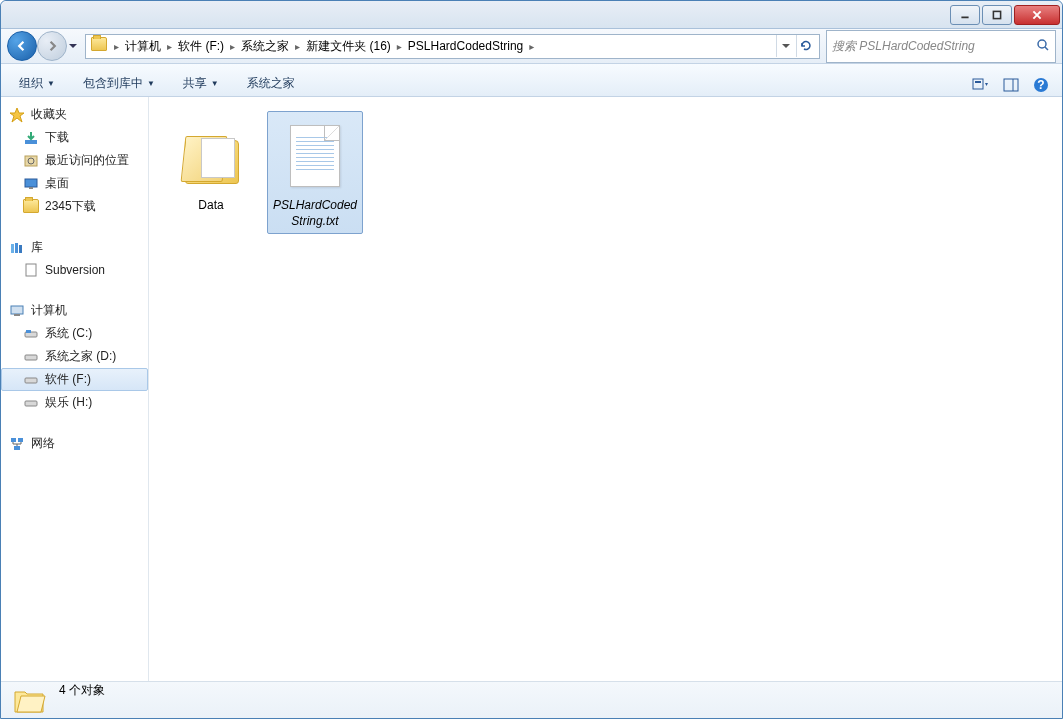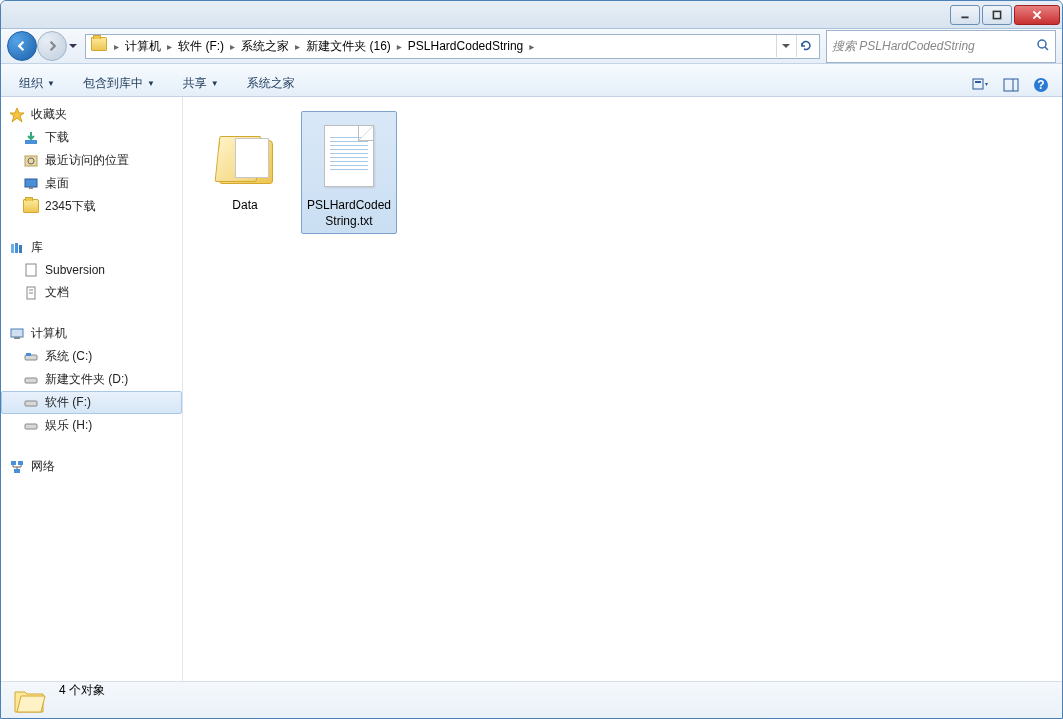--- a/index.html
+++ b/index.html
@@ -22,29 +22,29 @@
 .addr-end { margin-left:auto; display:flex; align-items:center; gap:2px; padding-right:3px;}
 .addr-ico { width:18px; height:22px; display:flex; align-items:center; justify-content:center; cursor:pointer; border-left:1px solid #d0dae5;}
 .search { width: 230px; height: 33px; background: #fff; border: 1px solid #9fb4ca; display:flex; align-items:center; padding: 0 5px; color:#888; font-style:italic;}
 .search-ico { margin-left:auto; cursor:pointer;}
 .toolbar { height: 33px; background: linear-gradient(#f7fbff,#e4eef8); border-bottom:1px solid #c3d3e5; display:flex; align-items:flex-end; padding: 0 10px; gap:12px;}
 .tbtn { padding: 4px 8px; display:flex; align-items:center; gap:4px; color:#1e395b; cursor:pointer; border-radius:3px;}
 .tbtn .dd { font-size:8px; color:#1e395b;}
 .toolbar-right { margin-left:auto; display:flex; align-items:center; gap:8px;}
 .tico { width:22px; height:22px; display:flex; align-items:center; justify-content:center; cursor:pointer;}
 .body { display:flex; height: 584px; }
-.sidebar { width: 182px; border-right:1px solid #e0e7ee; overflow-y:auto; padding: 6px 0; background:#fff;}
+.sidebar { width: 148px; border-right:1px solid #e0e7ee; overflow-y:auto; padding: 6px 0; background:#fff;}
 .sgrp { margin-bottom: 18px; }
 .sitem { display:flex; align-items:center; padding: 3px 8px 3px 22px; gap:6px; cursor:pointer; color:#222;}
 .sitem.hdr { padding-left: 8px; font-weight:normal;}
 .sitem.sel { background: linear-gradient(#e8f1fb,#d6e6f7); border:1px solid #a9c8e8; border-radius:2px; padding:2px 7px 2px 21px;}
 .sitem .ico { width:16px; height:16px; flex-shrink:0;}
 .content { flex:1; padding: 14px 0 0 14px; display:flex; flex-wrap:wrap; align-content:flex-start; gap: 4px 8px; background:#fff;}
 .item { width: 96px; display:flex; flex-direction:column; align-items:center; padding:4px; cursor:pointer; border:1px solid transparent; border-radius:2px;}
-.item.sel { background: linear-gradient(rgba(180,210,240,0.5),rgba(150,190,230,0.5)); border-color:#7da2ce;}
+.item.sel { background: linear-gradient(rgba(180,210,240,0.5),rgba(150,190,230,0.5)); border-color:#7da2ce;font-style:italic;}
 .item .iwrap { width:80px; height:80px; display:flex; align-items:center; justify-content:center;}
 .item .lbl { text-align:center; word-wrap:break-word; max-width:92px; line-height:1.3; margin-top:2px;}
 .status { height: 38px; border-top:1px solid #d6e0ea; background: linear-gradient(#f4f8fc,#eaf1f8); display:flex; align-items:flex-start; padding: 0 10px; gap:12px;}
 .status .fico { width:36px; height:36px;}
 .folder-big { position:relative; width:64px; height:56px;}
 .folder-big::before { content:''; position:absolute; left:6px; bottom:0; width:52px; height:42px; background: linear-gradient(135deg,#fde89a,#edc653); border-radius: 2px 4px 3px 3px; border:1px solid #d4a82f;}
 .folder-big::after { content:''; position:absolute; left:4px; bottom:2px; width:40px; height:44px; background: linear-gradient(135deg,#fff2c4,#f2d37a); border-radius: 2px; transform: skewX(-6deg); border:1px solid #d4a82f;}
 .folder-inner { position:absolute; right:8px; bottom:6px; width:34px; height:40px; background:#fff; border:1px solid #c8c8c8; z-index:1;}
 .file-big { width:50px; height:62px; background:#fff; border:1px solid #bebebe; position:relative; box-shadow: 1px 1px 2px rgba(0,0,0,0.1);}
 .file-big::before { content:''; position:absolute; top:0; right:0; width:14px; height:14px; background: linear-gradient(135deg, transparent 48%, #ddd 50%, #fff 52%); border-left:1px solid #bebebe; border-bottom:1px solid #bebebe;}
@@ -217,49 +217,41 @@
               <rect x="10" y="5" width="3" height="8" fill="#3a7ac0"></rect>
             </svg></span>
           <span>库</span>
         </div>
       <div class="sitem">
           <span class="ico"><svg viewBox="0 0 16 16">
               <rect x="3" y="2" width="10" height="12" fill="#fff" stroke="#888"></rect>
             </svg></span>
           <span>Subversion</span>
         </div>
-      <div class="sitem">
-          <span class="ico"><svg viewBox="0 0 16 16">
-              <rect x="4" y="2" width="8" height="12" fill="#fff" stroke="#888"></rect>
-              <line x1="6" y1="5" x2="10" y2="5" stroke="#888"></line>
-              <line x1="6" y1="8" x2="10" y2="8" stroke="#888"></line>
-            </svg></span>
-          <span>文档</span>
-        </div>
     </div>
     <div class="sgrp">
       <div class="sitem hdr">
           <span class="ico"><svg viewBox="0 0 16 16">
               <rect x="2" y="3" width="12" height="8" fill="#d0e0f0" stroke="#4a80b5"></rect>
               <rect x="5" y="11" width="6" height="2" fill="#888"></rect>
             </svg></span>
           <span>计算机</span>
         </div>
       <div class="sitem">
           <span class="ico"><svg viewBox="0 0 16 16">
               <rect x="2" y="6" width="12" height="5" rx="1" fill="#d8d8d8" stroke="#888"></rect>
               <rect x="3" y="4" width="5" height="3" fill="#4a90d9"></rect>
             </svg></span>
           <span>系统 (C:)</span>
         </div>
       <div class="sitem">
           <span class="ico"><svg viewBox="0 0 16 16">
               <rect x="2" y="6" width="12" height="5" rx="1" fill="#d8d8d8" stroke="#888"></rect>
             </svg></span>
-          <span>新建文件夹 (D:)</span>
+          <span>系统之家 (D:)</span>
         </div>
       <div class="sitem sel">
           <span class="ico"><svg viewBox="0 0 16 16">
               <rect x="2" y="6" width="12" height="5" rx="1" fill="#d8d8d8" stroke="#888"></rect>
             </svg></span>
           <span>软件 (F:)</span>
         </div>
       <div class="sitem">
           <span class="ico"><svg viewBox="0 0 16 16">
               <rect x="2" y="6" width="12" height="5" rx="1" fill="#d8d8d8" stroke="#888"></rect>

